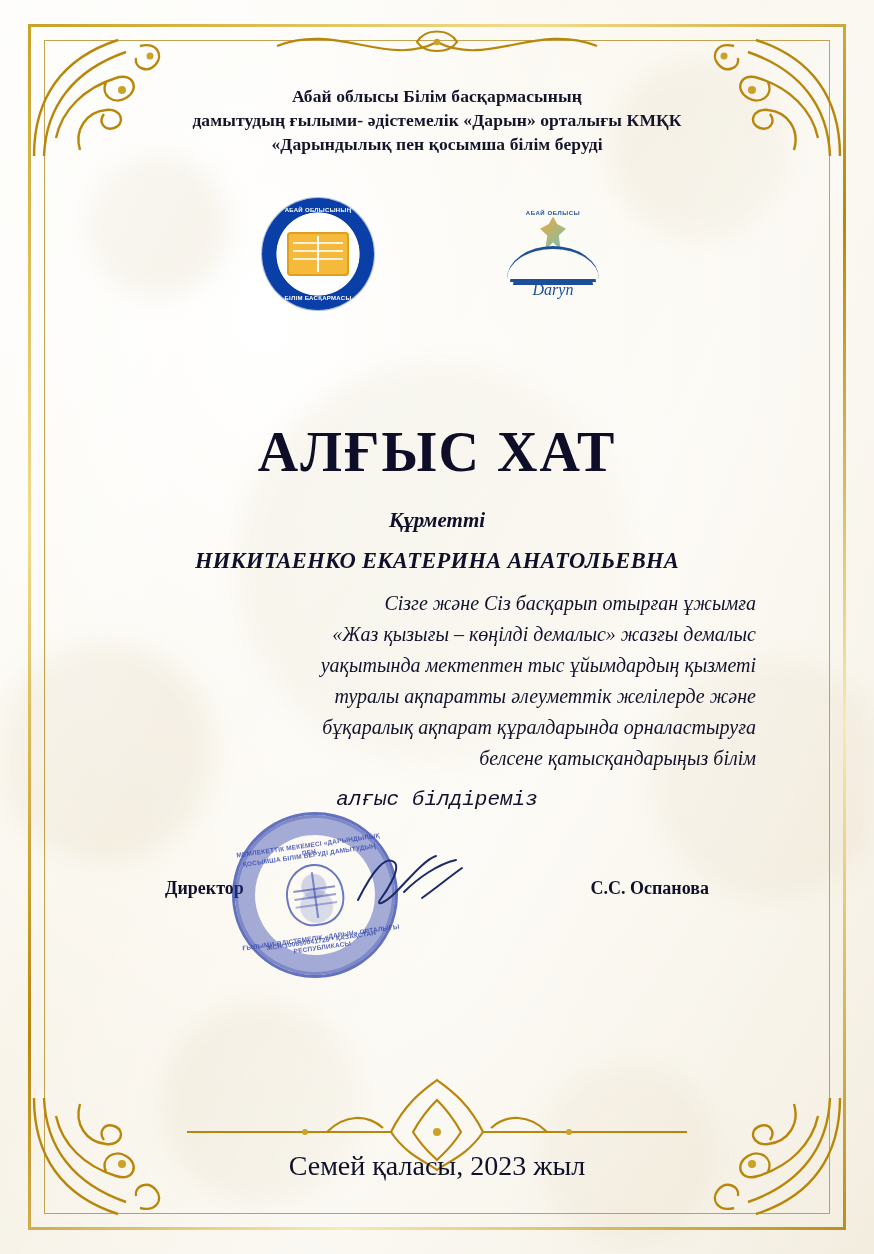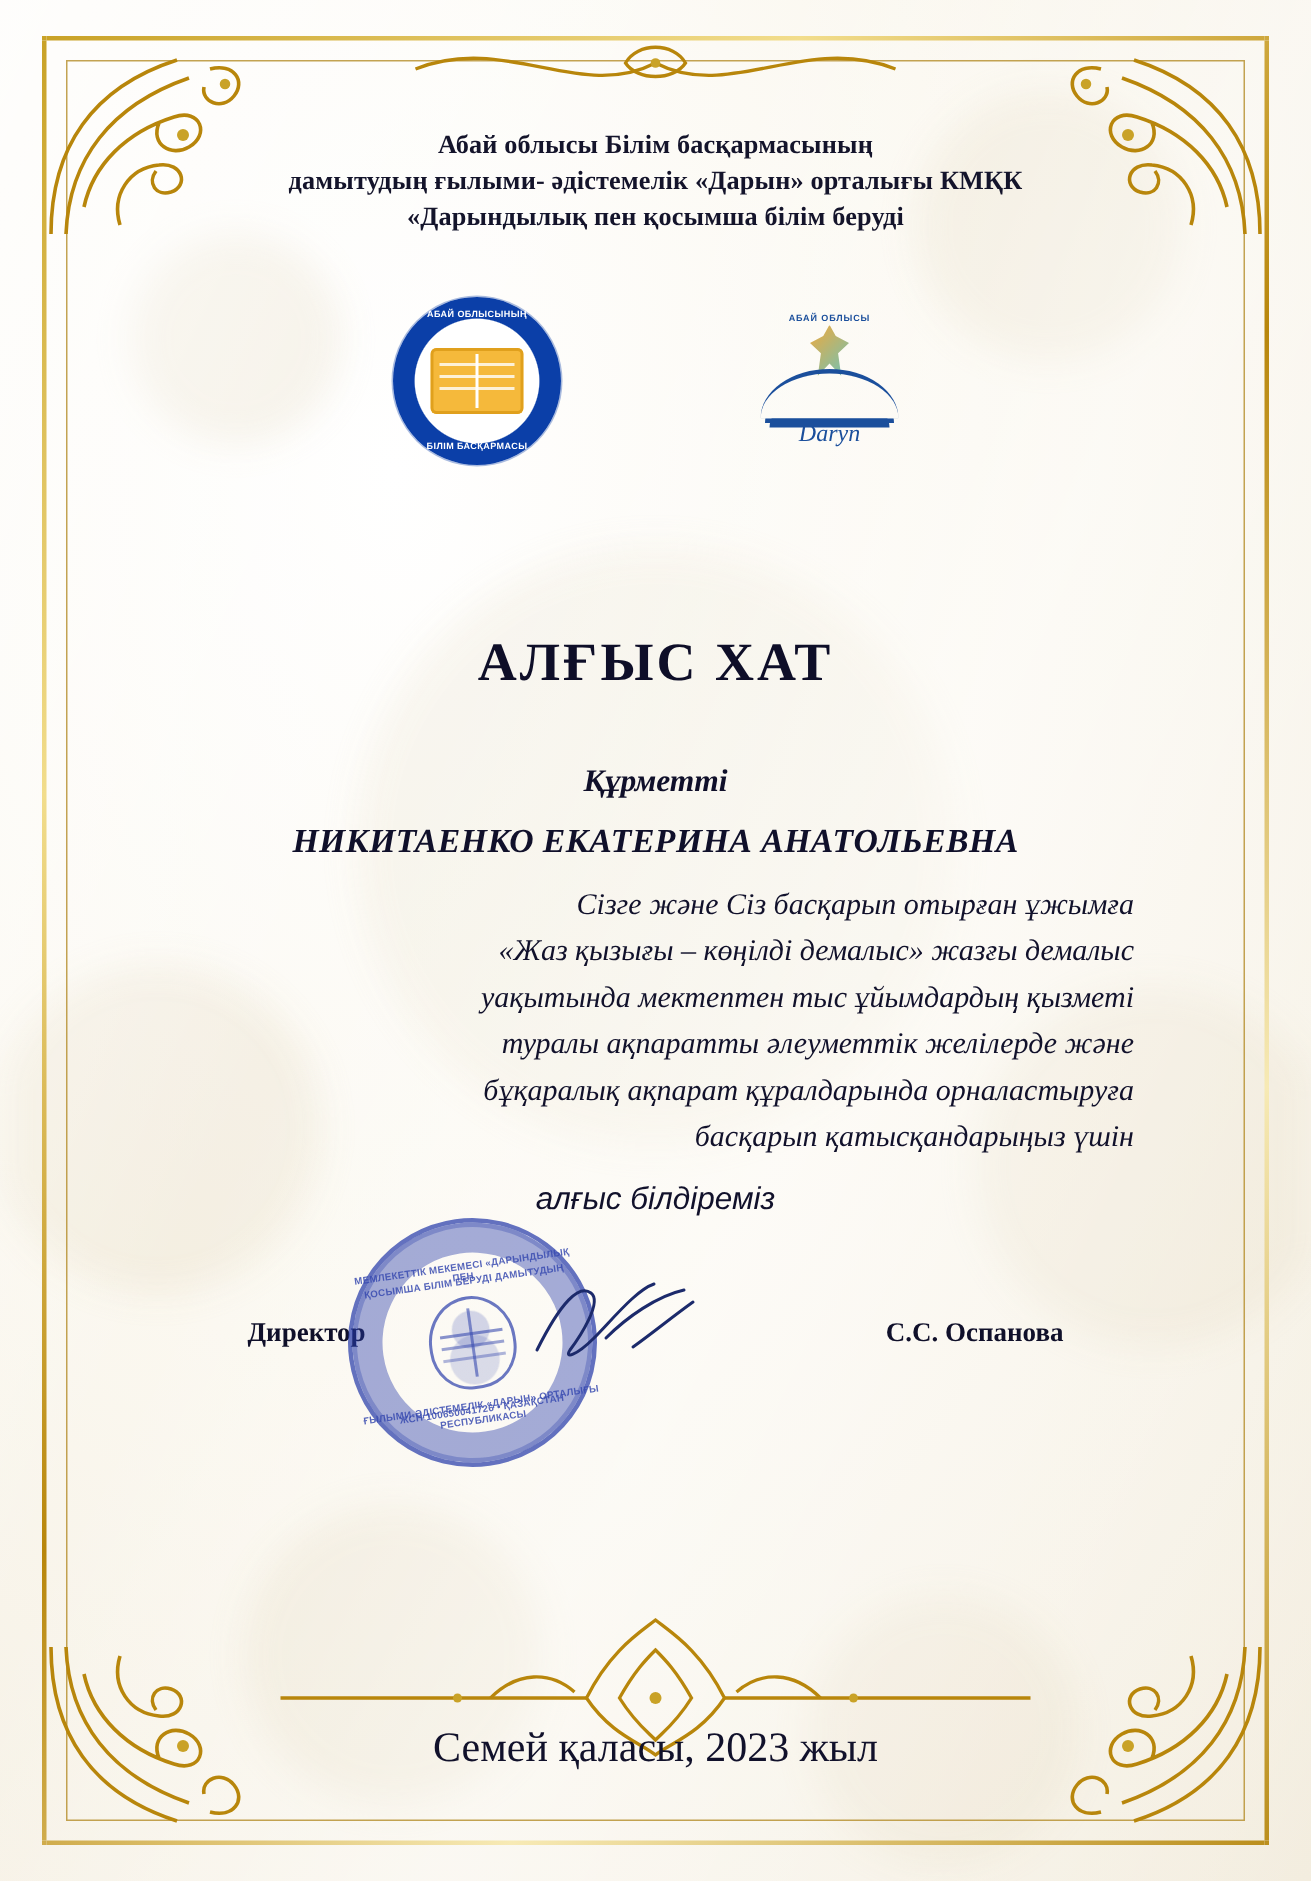--- a/index.html
+++ b/index.html
@@ -211,21 +211,21 @@
   }
 
   
   .title {
     position: absolute;
     left: 0; right: 0;
     top: 420px;
     text-align: center;
     font-family: "Liberation Serif", serif;
     font-weight: bold;
-    font-size: 36px;
+    font-size: 56px;
     letter-spacing: 2px;
     color: #0e0e28;
   }
 
   .salutation {
     position: absolute;
     left: 0; right: 0;
     top: 508px;
     text-align: center;
     font-family: "Liberation Serif", serif;
@@ -260,21 +260,21 @@
     line-height: 31px;
     color: #11112b;
   }
   .body-text div { white-space: nowrap; }
 
   .closing {
     position: absolute;
     left: 0; right: 0;
     top: 788px;
     text-align: center;
-    font-family: Liberation Sans, sans-serif;
+    font-family: Liberation Mono, monospace;
     font-style: italic;
     font-size: 21px;
     color: #11112b;
   }
 
   
   .sign-row {
     position: absolute;
     left: 165px;
     right: 165px;
@@ -485,21 +485,21 @@
   <div class="title">АЛҒЫС ХАТ</div>
   <div class="salutation">Құрметті</div>
   <div class="recipient">НИКИТАЕНКО ЕКАТЕРИНА АНАТОЛЬЕВНА</div>
 
   <div class="body-text">
     <div>Сізге және Сіз басқарып отырған ұжымға</div>
     <div>«Жаз қызығы – көңілді демалыс» жазғы демалыс</div>
     <div>уақытында  мектептен тыс ұйымдардың қызметі</div>
     <div>туралы ақпаратты әлеуметтік  желілерде және</div>
     <div>бұқаралық ақпарат құралдарында орналастыруға</div>
-    <div>басқарып  қатысқандарыңыз  үшін</div>
+    <div>белсене  қатысқандарыңыз  білім</div>
   </div>
 
   <div class="closing">алғыс білдіреміз</div>
 
   <div class="sign-row">
     <span>Директор</span>
     <span>С.С. Оспанова</span>
   </div>
 
   <div class="stamp">

